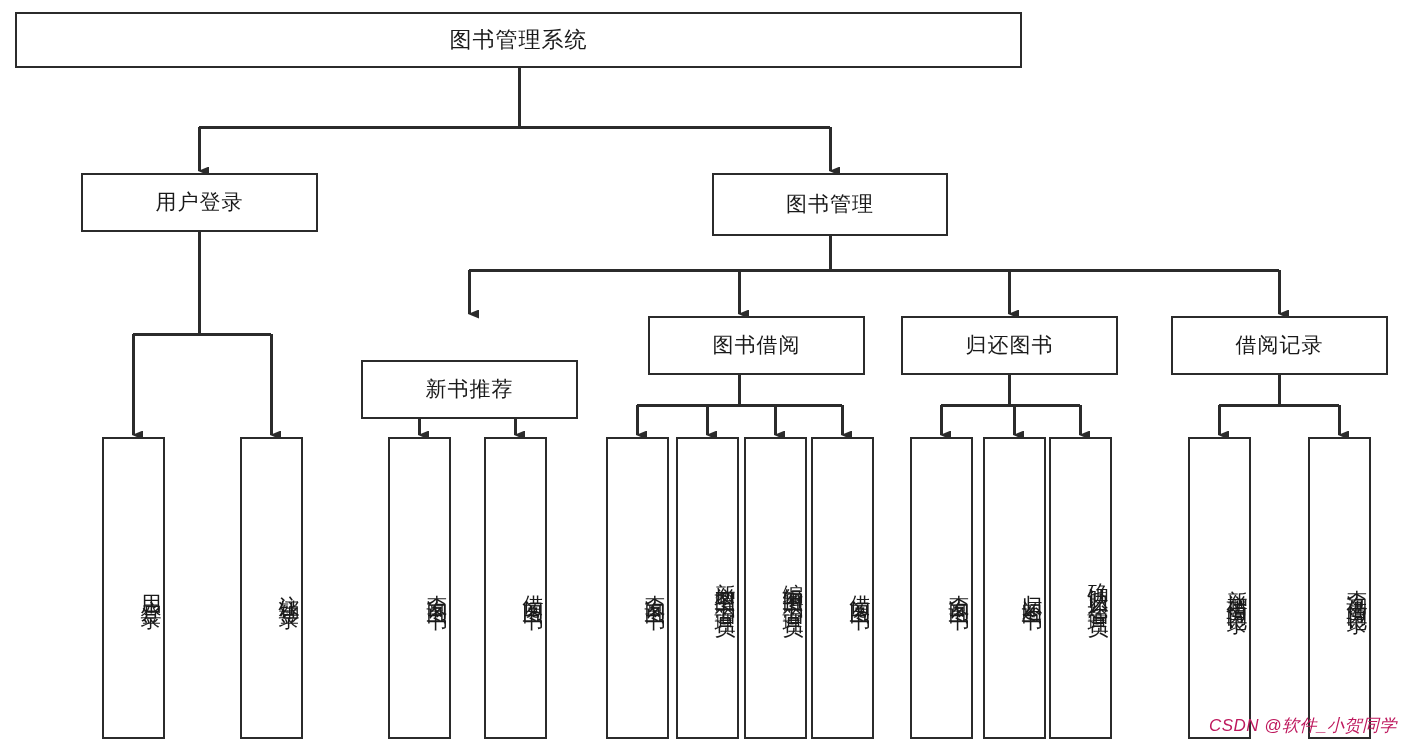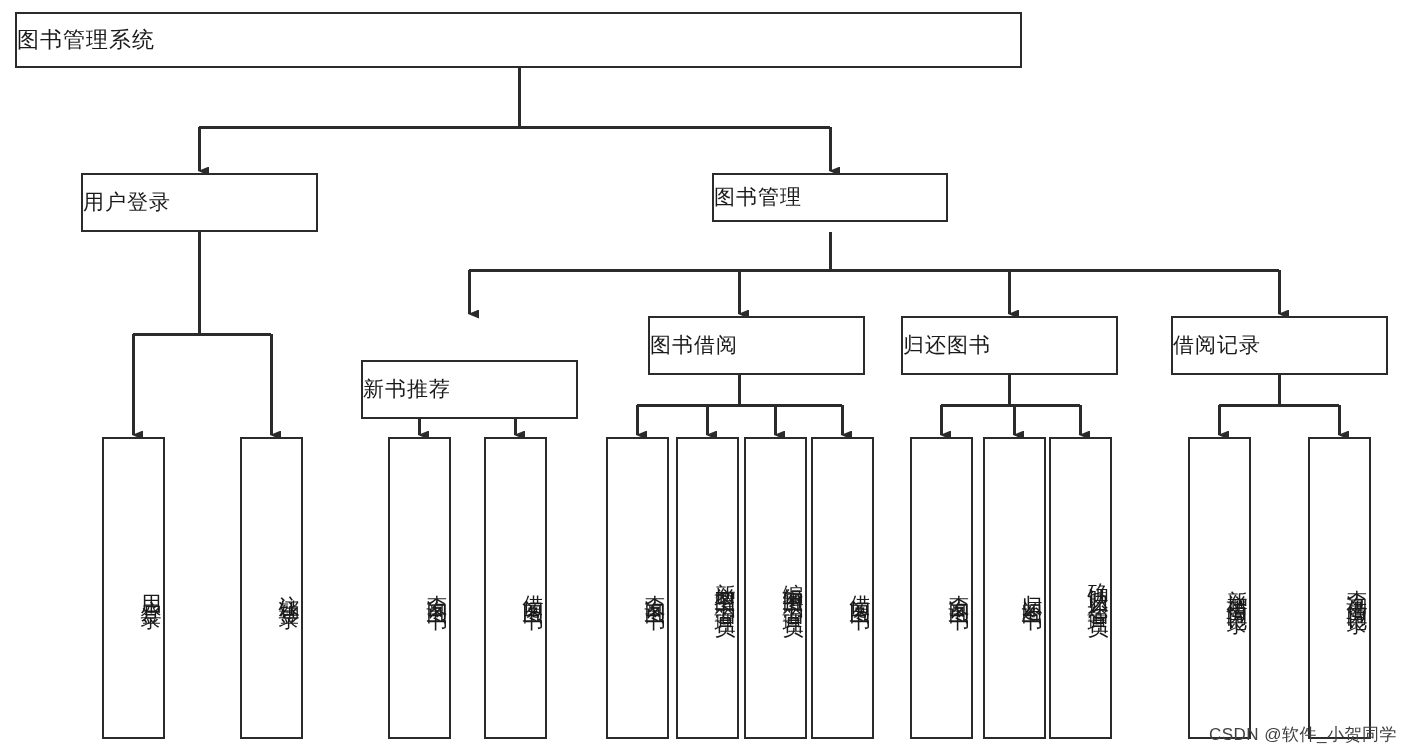--- a/index.html
+++ b/index.html
@@ -25,20 +25,21 @@
     height: 747px;
     pointer-events: none;
   }
   .node {
     position: absolute;
     box-sizing: border-box;
     border: 2px solid #2b2b2b;
     background: #ffffff;
     display: flex;
     align-items: center;
+    justify-content: center;
     color: #1a1a1a;
     line-height: 1.15;
   }
   .node.horiz {
     font-size: 21px;
     letter-spacing: 1px;
   }
   .node.vert {
     writing-mode: vertical-rl;
     text-orientation: upright;
@@ -53,25 +54,26 @@
     text-orientation: upright;
     white-space: normal;
     max-height: 100%;
   }
   .node.root {
     font-size: 22px;
   }
   #watermark {
     position: absolute;
     right: 8px;
-    bottom: 1px;
+    bottom: 10px;
     font-size: 17px;
-    color: #404040;
+    color: #be185d;
     white-space: nowrap;
     letter-spacing: 0.5px;
+    font-style: italic;
   }
 </style>
 </head>
 <body>
 
 <div id="canvas">
 
   <svg id="edges" viewBox="0 0 1405 747">
     <defs>
       <marker id="arrowhead" markerWidth="9" markerHeight="11" refX="4.5" refY="10" orient="auto" markerUnits="userSpaceOnUse">
@@ -115,21 +117,21 @@
       </g>
   </svg>
 
   <div id="nodes-layer">
       <div class="node horiz root" style="left: 15px; top: 12px; width: 1007px; height: 56px;">
         <span class="htext">图书管理系统</span>
       </div>
       <div class="node horiz" style="left: 81px; top: 173px; width: 237px; height: 59px;">
         <span class="htext">用户登录</span>
       </div>
-      <div class="node horiz" style="left: 712px; top: 173px; width: 236px; height: 49px;">
+      <div class="node horiz" style="left: 712px; top: 173px; width: 236px; height: 63px;">
         <span class="htext">图书管理</span>
       </div>
       <div class="node horiz" style="left: 361px; top: 332px; width: 217px; height: 59px; margin-top: 28px;">
         <span class="htext">新书推荐</span>
       </div>
       <div class="node horiz" style="left: 631px; top: 316px; width: 217px; height: 59px; margin-left: 17px;">
         <span class="htext">图书借阅</span>
       </div>
       <div class="node horiz" style="left: 901px; top: 316px; width: 217px; height: 59px;">
         <span class="htext">归还图书</span>

